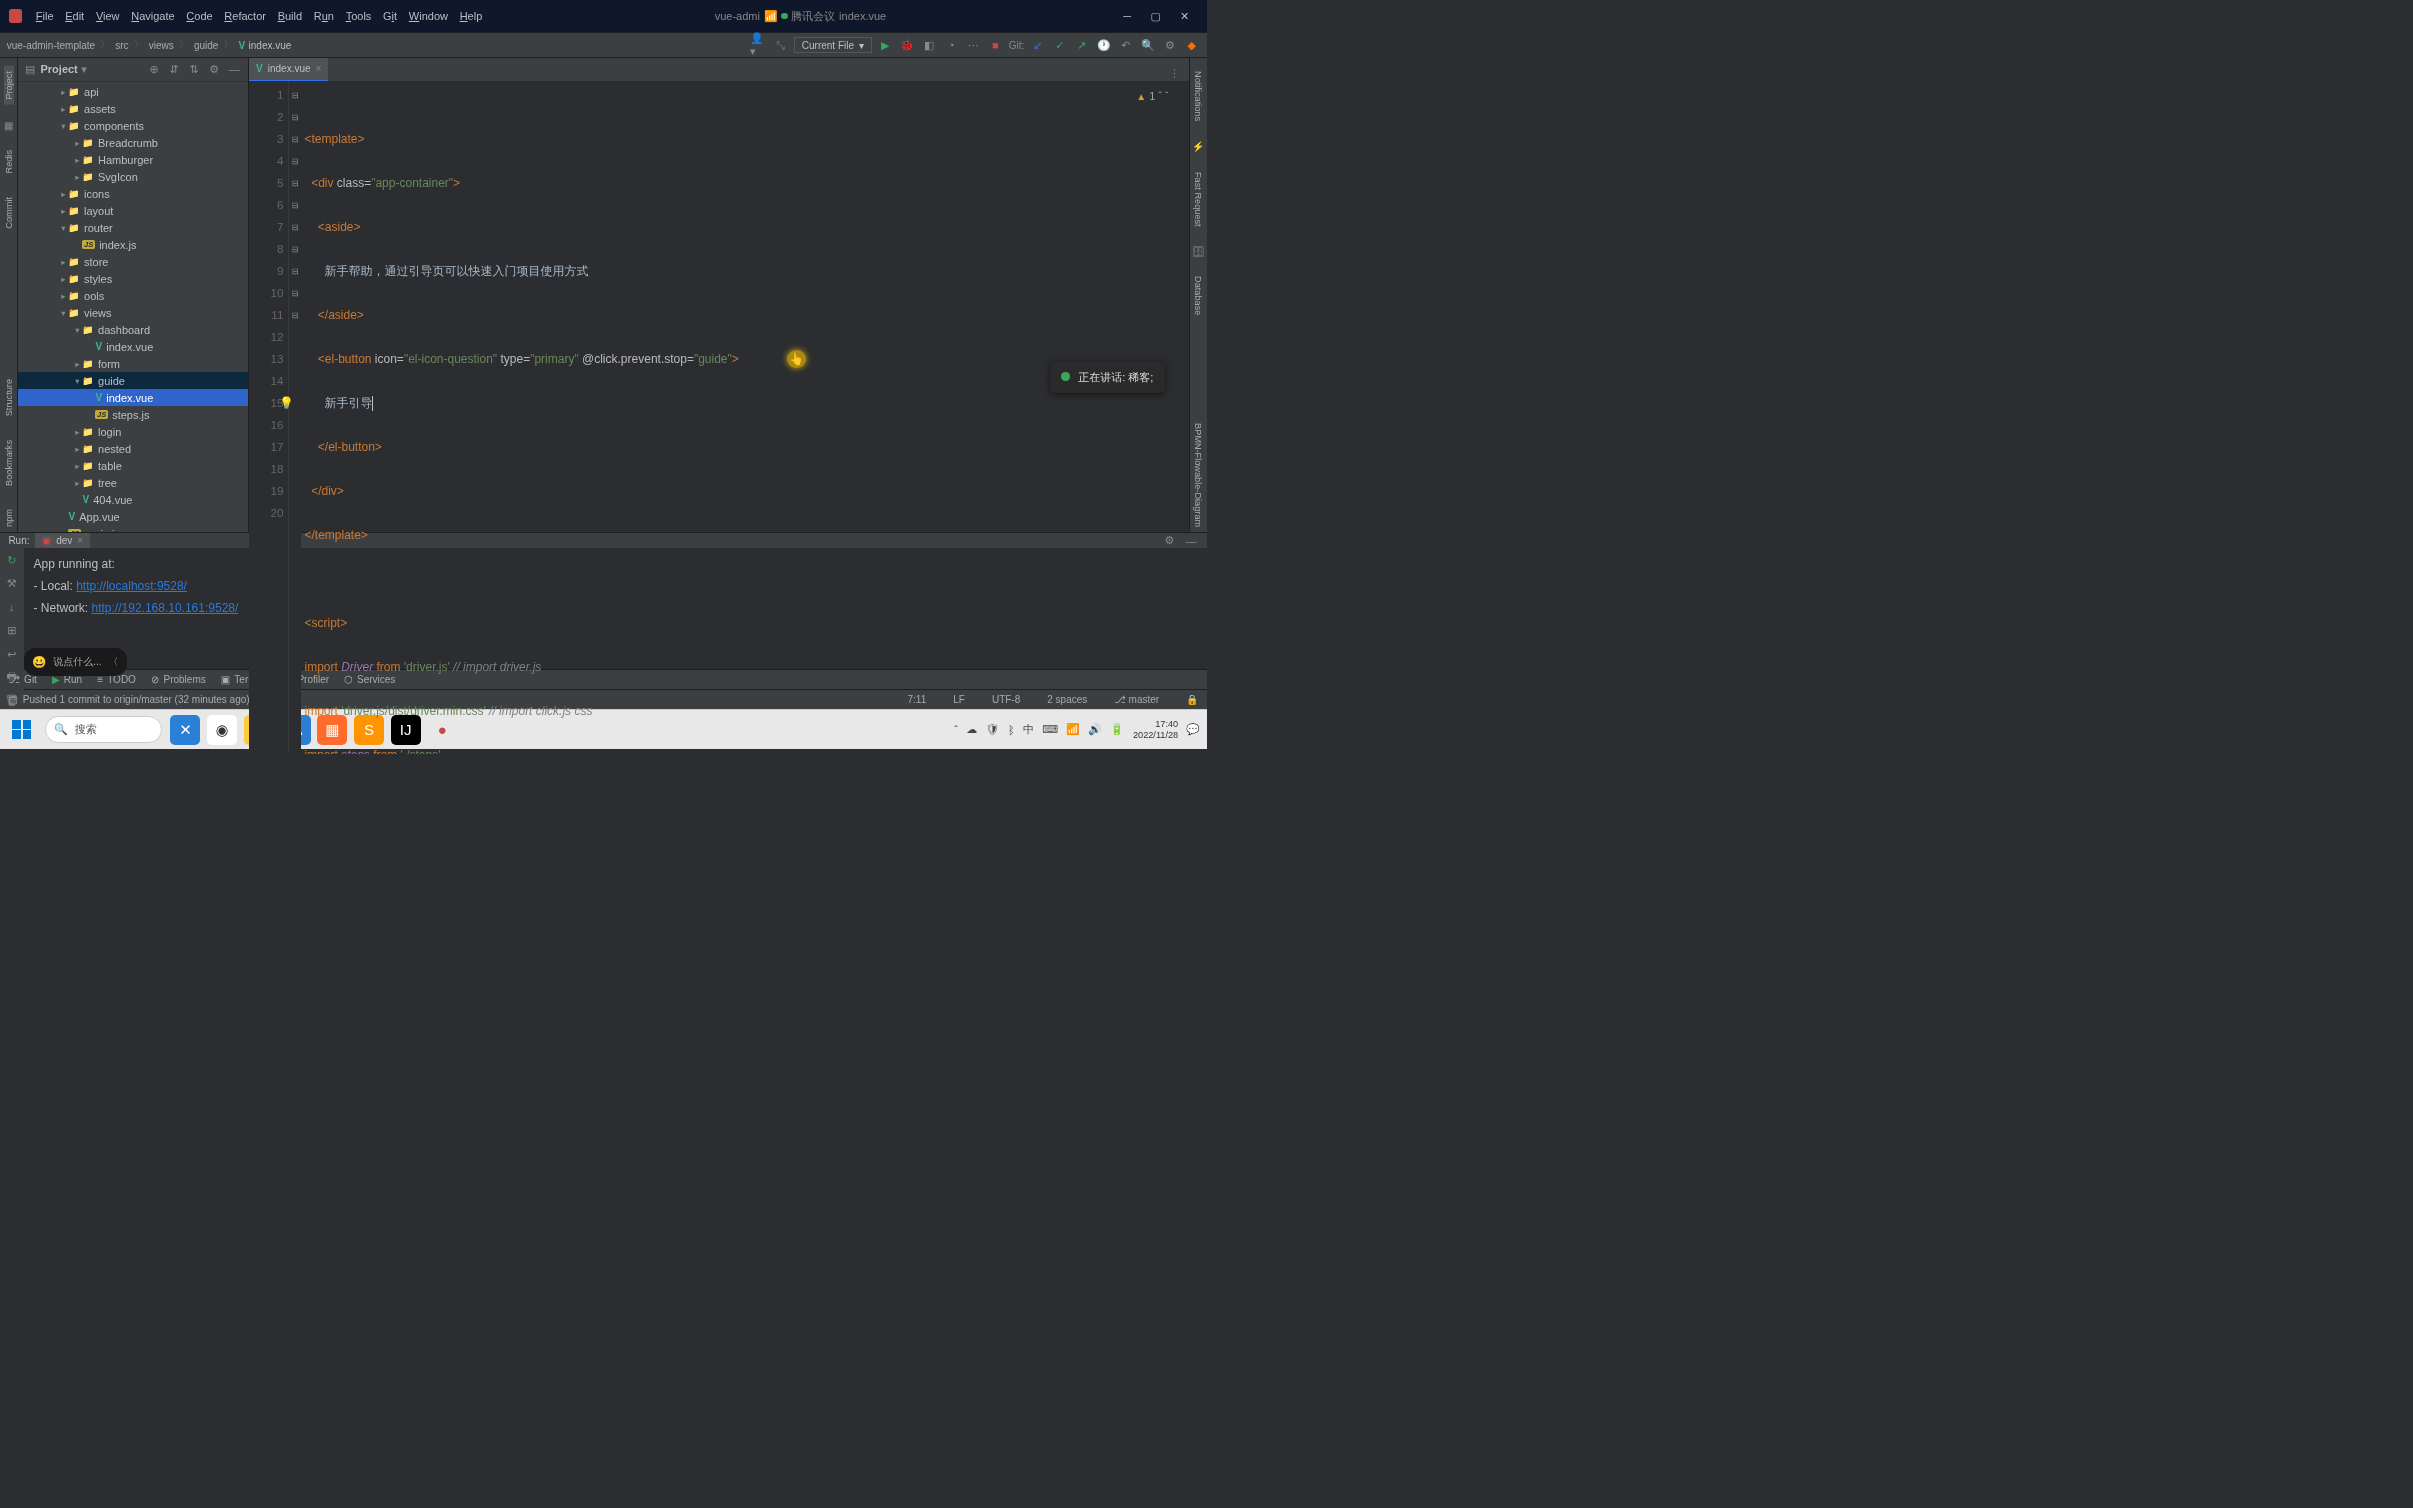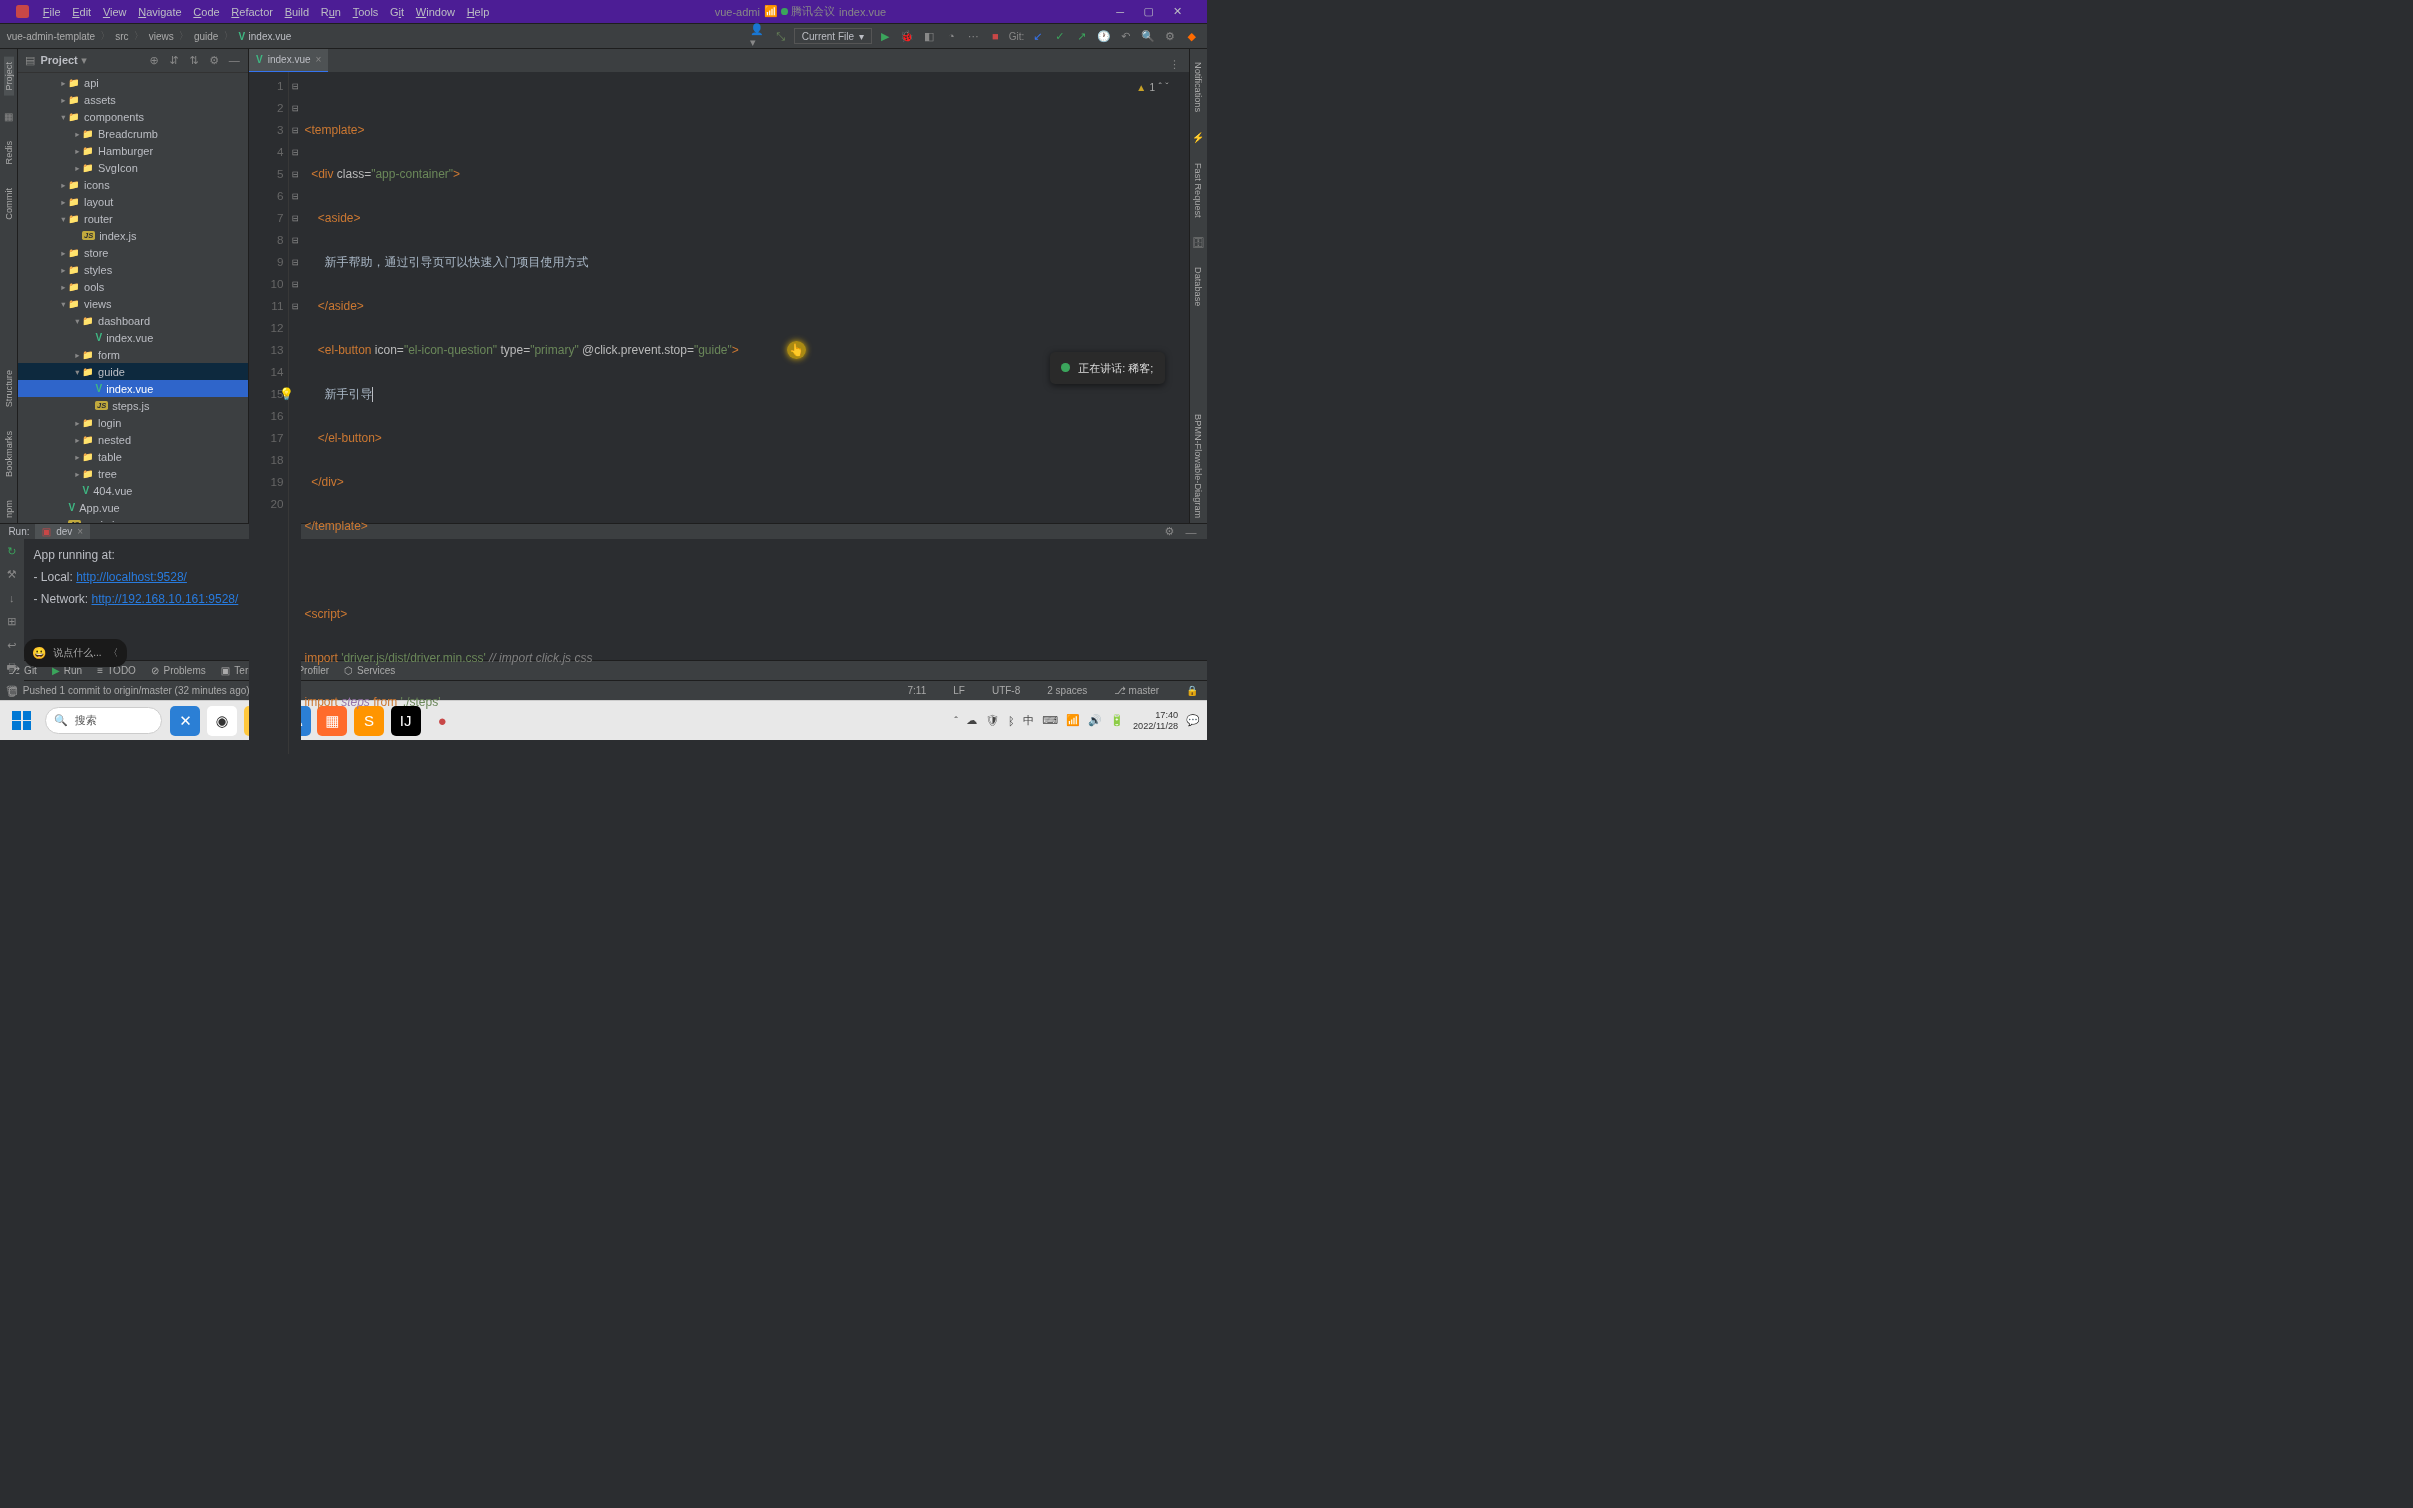--- a/index.html
+++ b/index.html
@@ -1,19 +1,19 @@
 <!DOCTYPE html>
 <html style="font-size:13.4px"><head>
 <meta charset="utf-8">
 <style>
 * { margin: 0; padding: 0; box-sizing: border-box; font-family: 'Segoe UI', sans-serif; }
 body { background: #2b2d30; color: #bcbec4; font-size: 11px; overflow: hidden; width: 1207px; height: 754px; }
 
 
-.titlebar { height: 24px; background: #4c1d95; display: flex; align-items: center; padding: 0 16px; border-bottom: 0.8px solid #1e1e1e; }
+.titlebar { height: 33px; background: #0f172a; display: flex; align-items: center; padding: 0 9px; border-bottom: 0.8px solid #1e1e1e; }
 .titlebar .app-icon { width: 13.4px; height: 13.4px; background: #c84747; border-radius: 2.5px; margin-right: 8.4px; }
 .menubar { display: flex; gap: 1.7px; }
 .menu-item { padding: 1.7px 5px; cursor: pointer; color: #bcbec4; font-size: 11px; }
 .menu-item u { text-decoration: underline; }
 .titlebar-center { flex: 1; display: flex; justify-content: center; align-items: center; gap: 4px; color: #888; }
 .tencent-badge { display: flex; align-items: center; gap: 3.4px; color: #888; }
 .tencent-dot { width: 6.7px; height: 6.7px; background: #3ba55c; border-radius: 50%; }
 .window-controls { display: flex; gap: 1.7px; }
 .wc-btn { width: 27px; height: 17px; display: flex; align-items: center; justify-content: center; cursor: pointer; }
 
@@ -421,20 +421,21 @@
 <div class="code-line"><span class="t-tag">    &lt;aside&gt;</span></div>
 <div class="code-line"><span class="t-txt">      新手帮助，通过引导页可以快速入门项目使用方式</span></div>
 <div class="code-line"><span class="t-tag">    &lt;/aside&gt;</span></div>
 <div class="code-line" style="position:relative"><span class="t-tag">    &lt;el-button </span><span class="t-attr">icon=</span><span class="t-str">"el-icon-question"</span><span class="t-attr"> type=</span><span class="t-str">"primary"</span><span class="t-attr"> @click.prevent.stop=</span><span class="t-str">"guide"</span><span class="t-tag">&gt;</span><span class="cursor-mark" style="left:483px;top:1.7px">👆</span></div>
 <div class="code-line" style="position:relative"><span class="hint-bulb">💡</span><span class="t-txt">      新手引导</span><span class="caret-line"></span></div>
 <div class="code-line"><span class="t-tag">    &lt;/el-button&gt;</span></div>
 <div class="code-line"><span class="t-tag">  &lt;/div&gt;</span></div>
 <div class="code-line"><span class="t-tag">&lt;/template&gt;</span></div>
 <div class="code-line"></div>
 <div class="code-line"><span class="t-tag">&lt;script&gt;</span></div>
+<div class="code-line"><span class="t-kw">import </span><span class="t-var">Driver</span><span class="t-kw"> from </span><span class="t-str">'driver.js'</span><span class="t-cm"> // import driver.js</span></div>
 <div class="code-line"><span class="t-kw">import </span><span class="t-str">'driver.js/dist/driver.min.css'</span><span class="t-cm"> // import click.js css</span></div>
 <div class="code-line"><span class="t-kw">import </span><span class="t-var">steps</span><span class="t-kw"> from </span><span class="t-str">'./steps'</span></div>
 <div class="code-line"></div>
 <div class="code-line"><span class="t-kw">export default </span><span class="t-txt">{</span></div>
 <div class="code-line"><span class="t-txt">  name: </span><span class="t-str">'Guide'</span><span class="t-txt">,</span></div>
 <div class="code-line"><span class="t-txt">  </span><span class="t-fn">data</span><span class="t-txt">() {</span></div>
 <div class="code-line" style="opacity:0.4"><span class="t-kw">    return {</span></div>
         <div class="speaking-toast">
           <span class="mic-dot"></span>
           <span>正在讲话: 稀客;</span>

